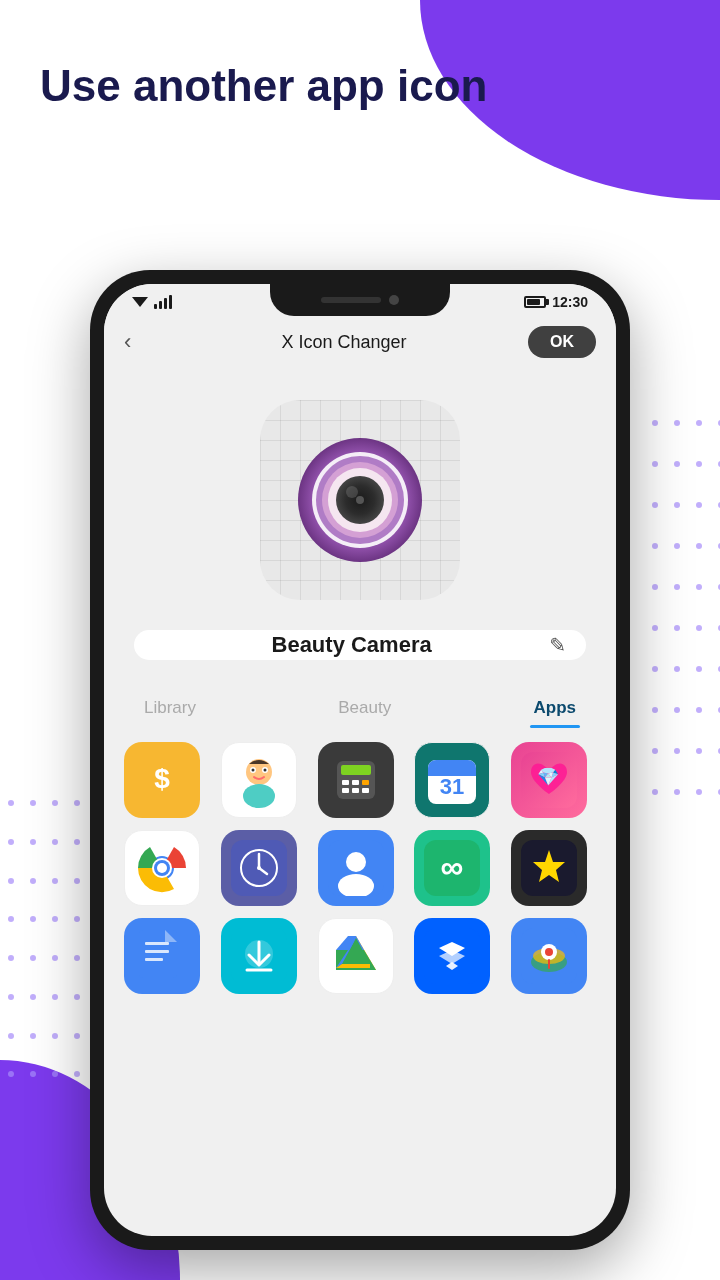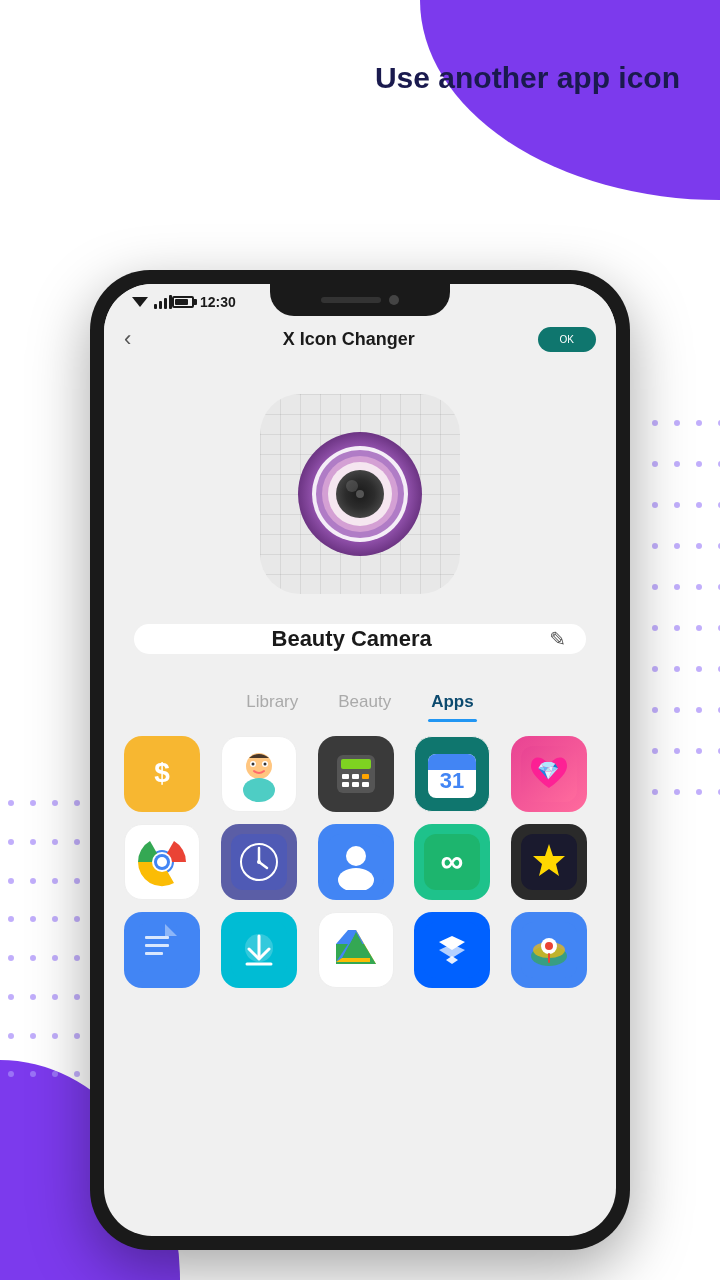--- a/index.html
+++ b/index.html
@@ -62,22 +62,22 @@
       display: grid;
       grid-template-columns: repeat(4, 12px);
       gap: 10px;
     }
 
     
     .heading {
       position: absolute;
       top: 60px;
       left: 0; right: 0;
-      text-align: right;
-      font-size: 30px;
+      text-align: left;
+      font-size: 44px;
       font-weight: 900;
       color: #1a1a4e;
       line-height: 1.2;
       padding: 0 40px;
     }
 
     
     .phone {
       position: absolute;
       top: 270px;
@@ -96,20 +96,21 @@
       height: 100%;
       background: #f0f0f0;
       border-radius: 48px;
       overflow: hidden;
       position: relative;
     }
 
     
     .status-bar {
       display: flex;
+      justify-content: space-between;
       align-items: center;
       padding: 10px 28px 4px;
       background: #f0f0f0;
       position: relative;
     }
 
     .status-left {
       display: flex;
       gap: 6px;
       align-items: center;
@@ -197,31 +198,31 @@
     }
     .nav-back {
       font-size: 22px;
       color: #555;
       width: 36px;
     }
     .nav-title {
       flex: 1;
       text-align: center;
       font-size: 18px;
-      font-weight: 700;
+      font-weight: 400;
       color: #1a1a1a;
     }
     .nav-ok {
-      background: #0f766e;
+      background: #404040;
       color: white;
       border: none;
       border-radius: 20px;
       padding: 7px 22px;
-      font-size: 10px;
-      font-weight: 400;
+      font-size: 16px;
+      font-weight: 700;
       cursor: pointer;
     }
 
     
     .icon-area {
       display: flex;
       justify-content: center;
       padding: 30px 0 20px;
       background: #f0f0f0;
     }
@@ -274,21 +275,21 @@
       color: #1a1a1a;
     }
     .edit-icon {
       font-size: 20px;
       color: #555;
     }
 
     
     .tabs {
       display: flex;
-      justify-content: center;
+      justify-content: space-between;
       padding: 10px 20px 0;
       background: #f0f0f0;
     }
     .tab {
       padding: 8px 20px;
       font-size: 17px;
       color: #aaa;
       cursor: pointer;
       position: relative;
     }

